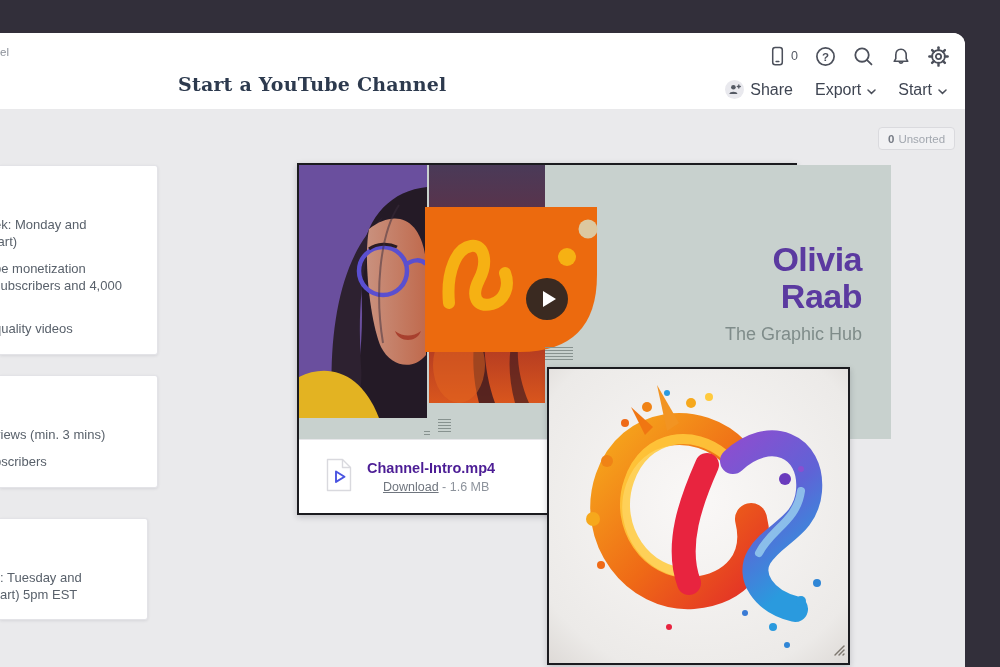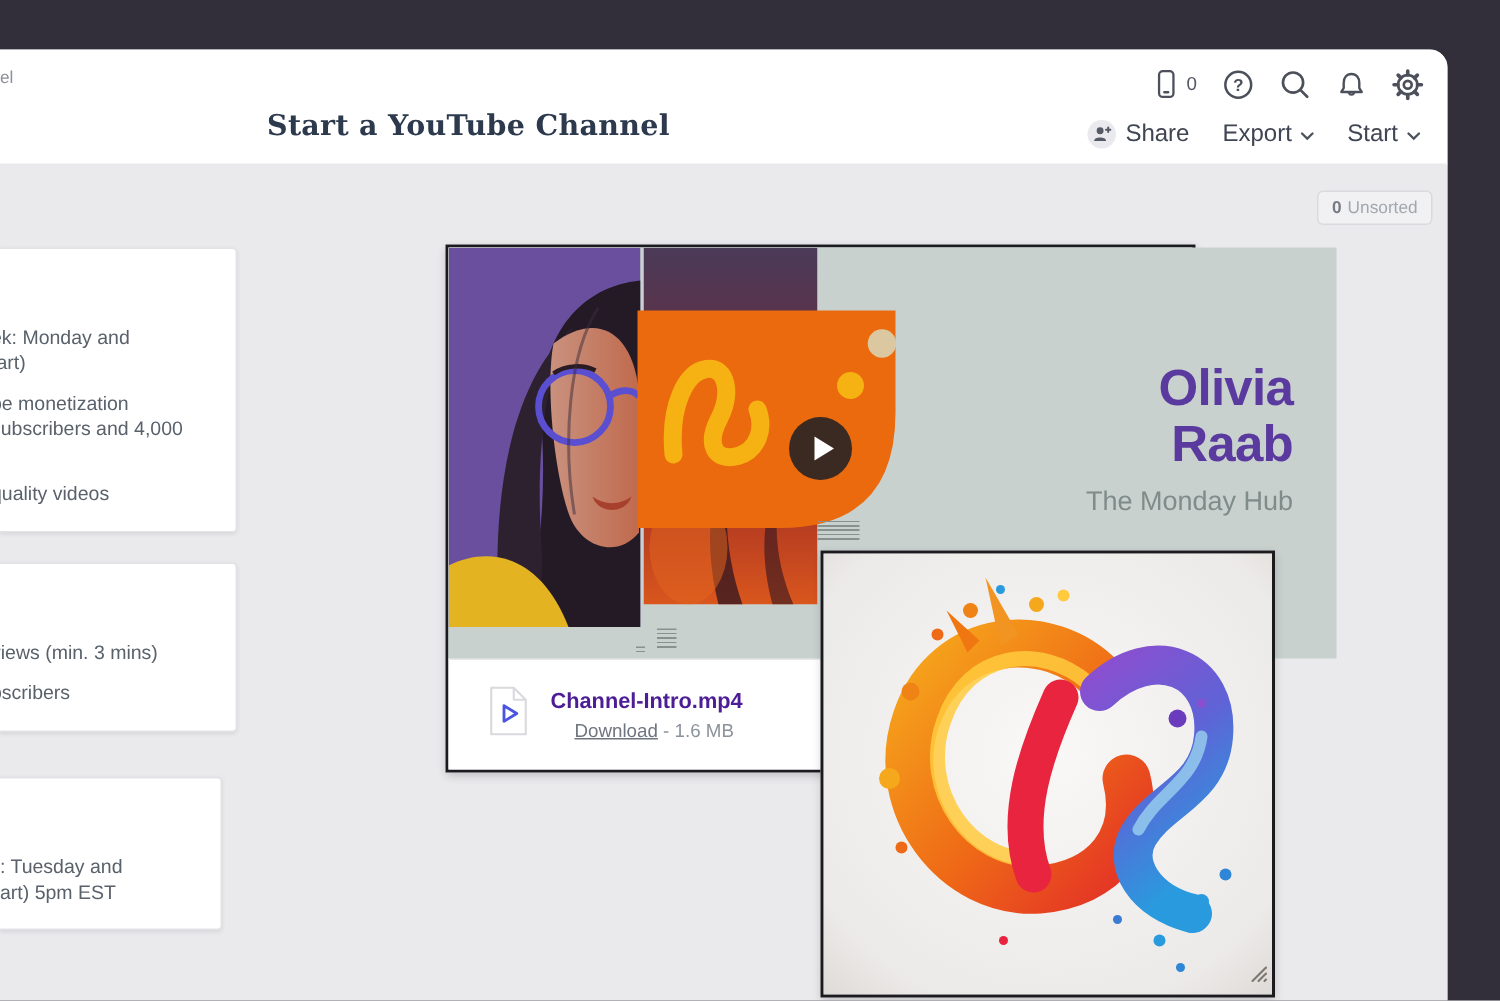--- a/index.html
+++ b/index.html
@@ -246,21 +246,21 @@
 
           <path d="M126 42 L298 42 L298 110 Q298 187 221 187 L126 187 Z" fill="#ec6a0e"></path>
           <circle cx="289" cy="64" r="9.5" fill="#dcc8a0"></circle>
           <path d="M150 138 C147 106 158 83 172 81 C186 79 189 98 180 115 C172 131 177 143 193 139 C206 135 211 121 206 108" fill="none" stroke="#f6b113" stroke-width="12" stroke-linecap="round"></path>
           <circle cx="268" cy="92" r="9" fill="#f6b113"></circle>
         </svg>
 
         <div class="name-block">
           <div class="name-line">Olivia</div>
           <div class="name-line">Raab</div>
-          <div class="tagline">The Monday Hub</div>
+          <div class="tagline">The Graphic Hub</div>
         </div>
 
         <div class="fineprint fp-a"></div>
         <div class="fineprint fp-a2"></div>
         <div class="fineprint fp-b"></div>
 
         <div class="play-btn">
           <div class="play-tri"></div>
         </div>
       </div>

